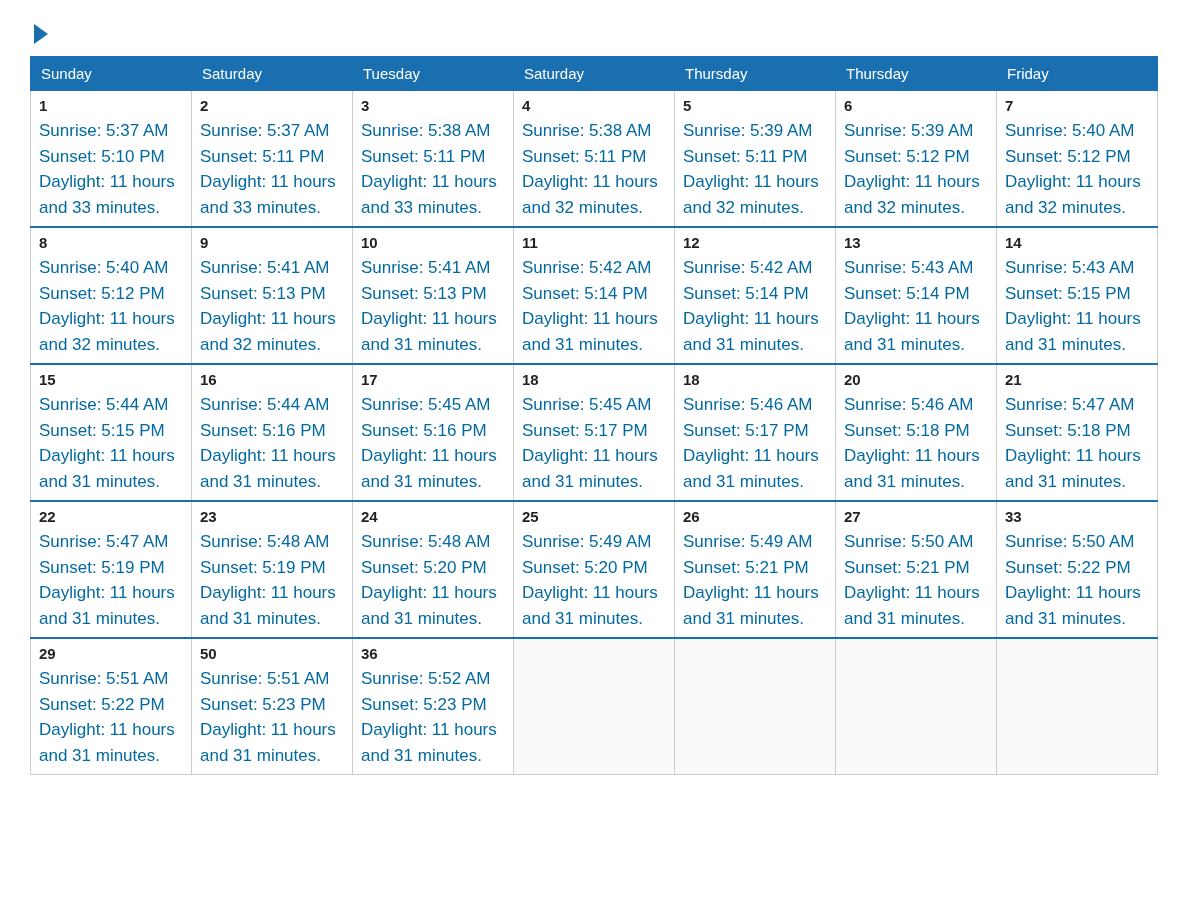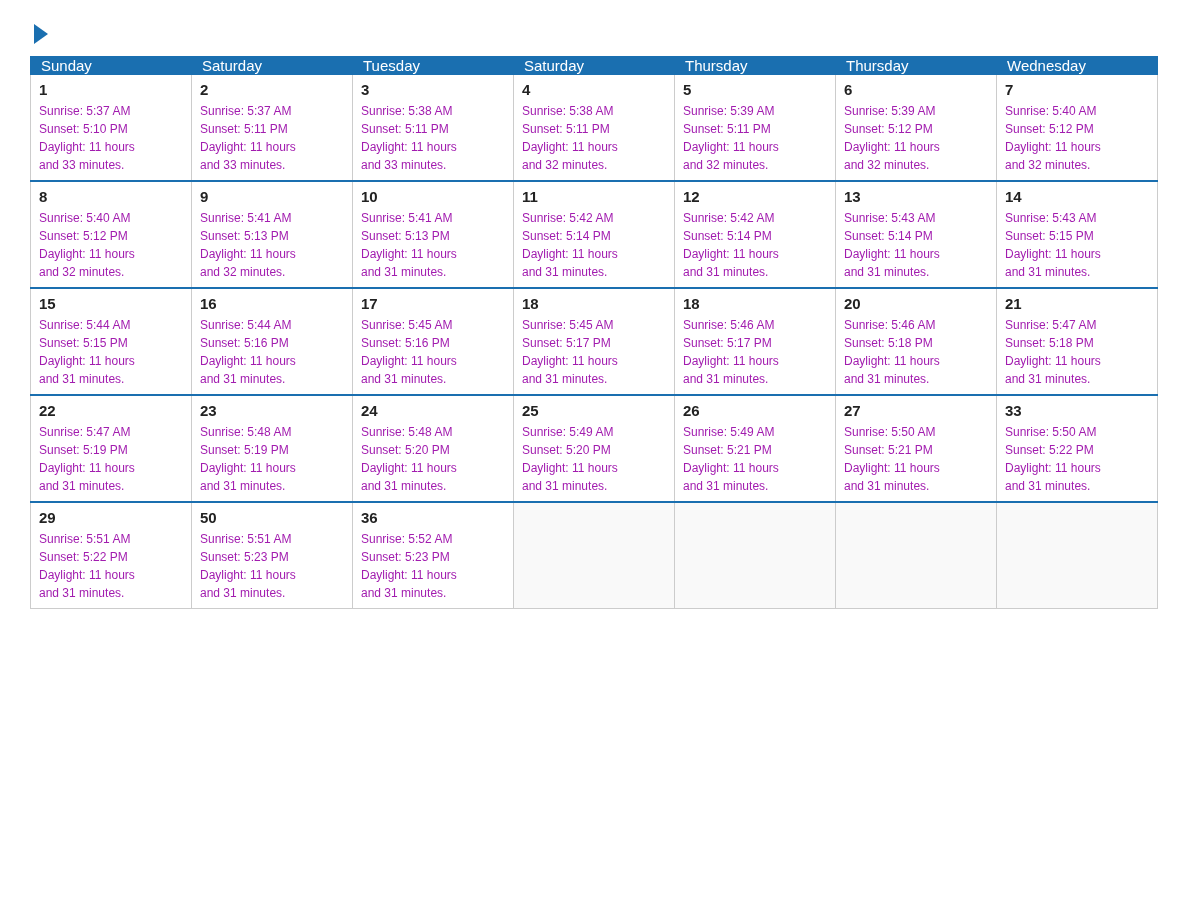--- a/index.html
+++ b/index.html
@@ -63,44 +63,44 @@
     }
     .calendar {
       width: 100%;
       border-collapse: collapse;
     }
     .calendar th {
       background: #1a6fb0;
       color: #fff;
       font-size: 15px;
       font-weight: normal;
-      padding: 0 10px;
+      padding: 8px 10px;
       text-align: left;
       border: 1px solid #1a6fb0;
     }
     .calendar td {
       vertical-align: top;
       border: 1px solid #ccc;
       padding: 6px 8px;
       font-size: 12px;
       color: #333;
       width: calc(100% / 7);
       min-height: 100px;
     }
     .day-num {
       font-size: 15px;
       font-weight: bold;
       color: #222;
       display: block;
       margin-bottom: 4px;
     }
     .day-info {
-      font-size: 12px;
+      font-size: 17px;
       line-height: 1.5;
-      color: #a21caf;
+      color: #0369a1;
     }
     .calendar td.empty {
       background: #f9f9f9;
     }
     .row-divider td {
       border-top: 2px solid #1a6fb0;
     }
   </style>
 </head>
 <body>
@@ -121,21 +121,21 @@
 
 <table class="calendar">
   <thead>
     <tr>
     <th>Sunday</th>
         <th>Saturday</th>
         <th>Tuesday</th>
         <th>Saturday</th>
         <th>Thursday</th>
         <th>Thursday</th>
-        <th>Wednesday</th>
+        <th>Friday</th>
       </tr>
   </thead>
   <tbody id="calendar-body">
   <tr>
         <td>
           <span class="day-num">1</span>
           <div class="day-info">Sunrise: 5:37 AM<br>Sunset: 5:10 PM<br>Daylight: 11 hours <br>and 33 minutes.</div>
         </td>
         <td>
           <span class="day-num">2</span>

